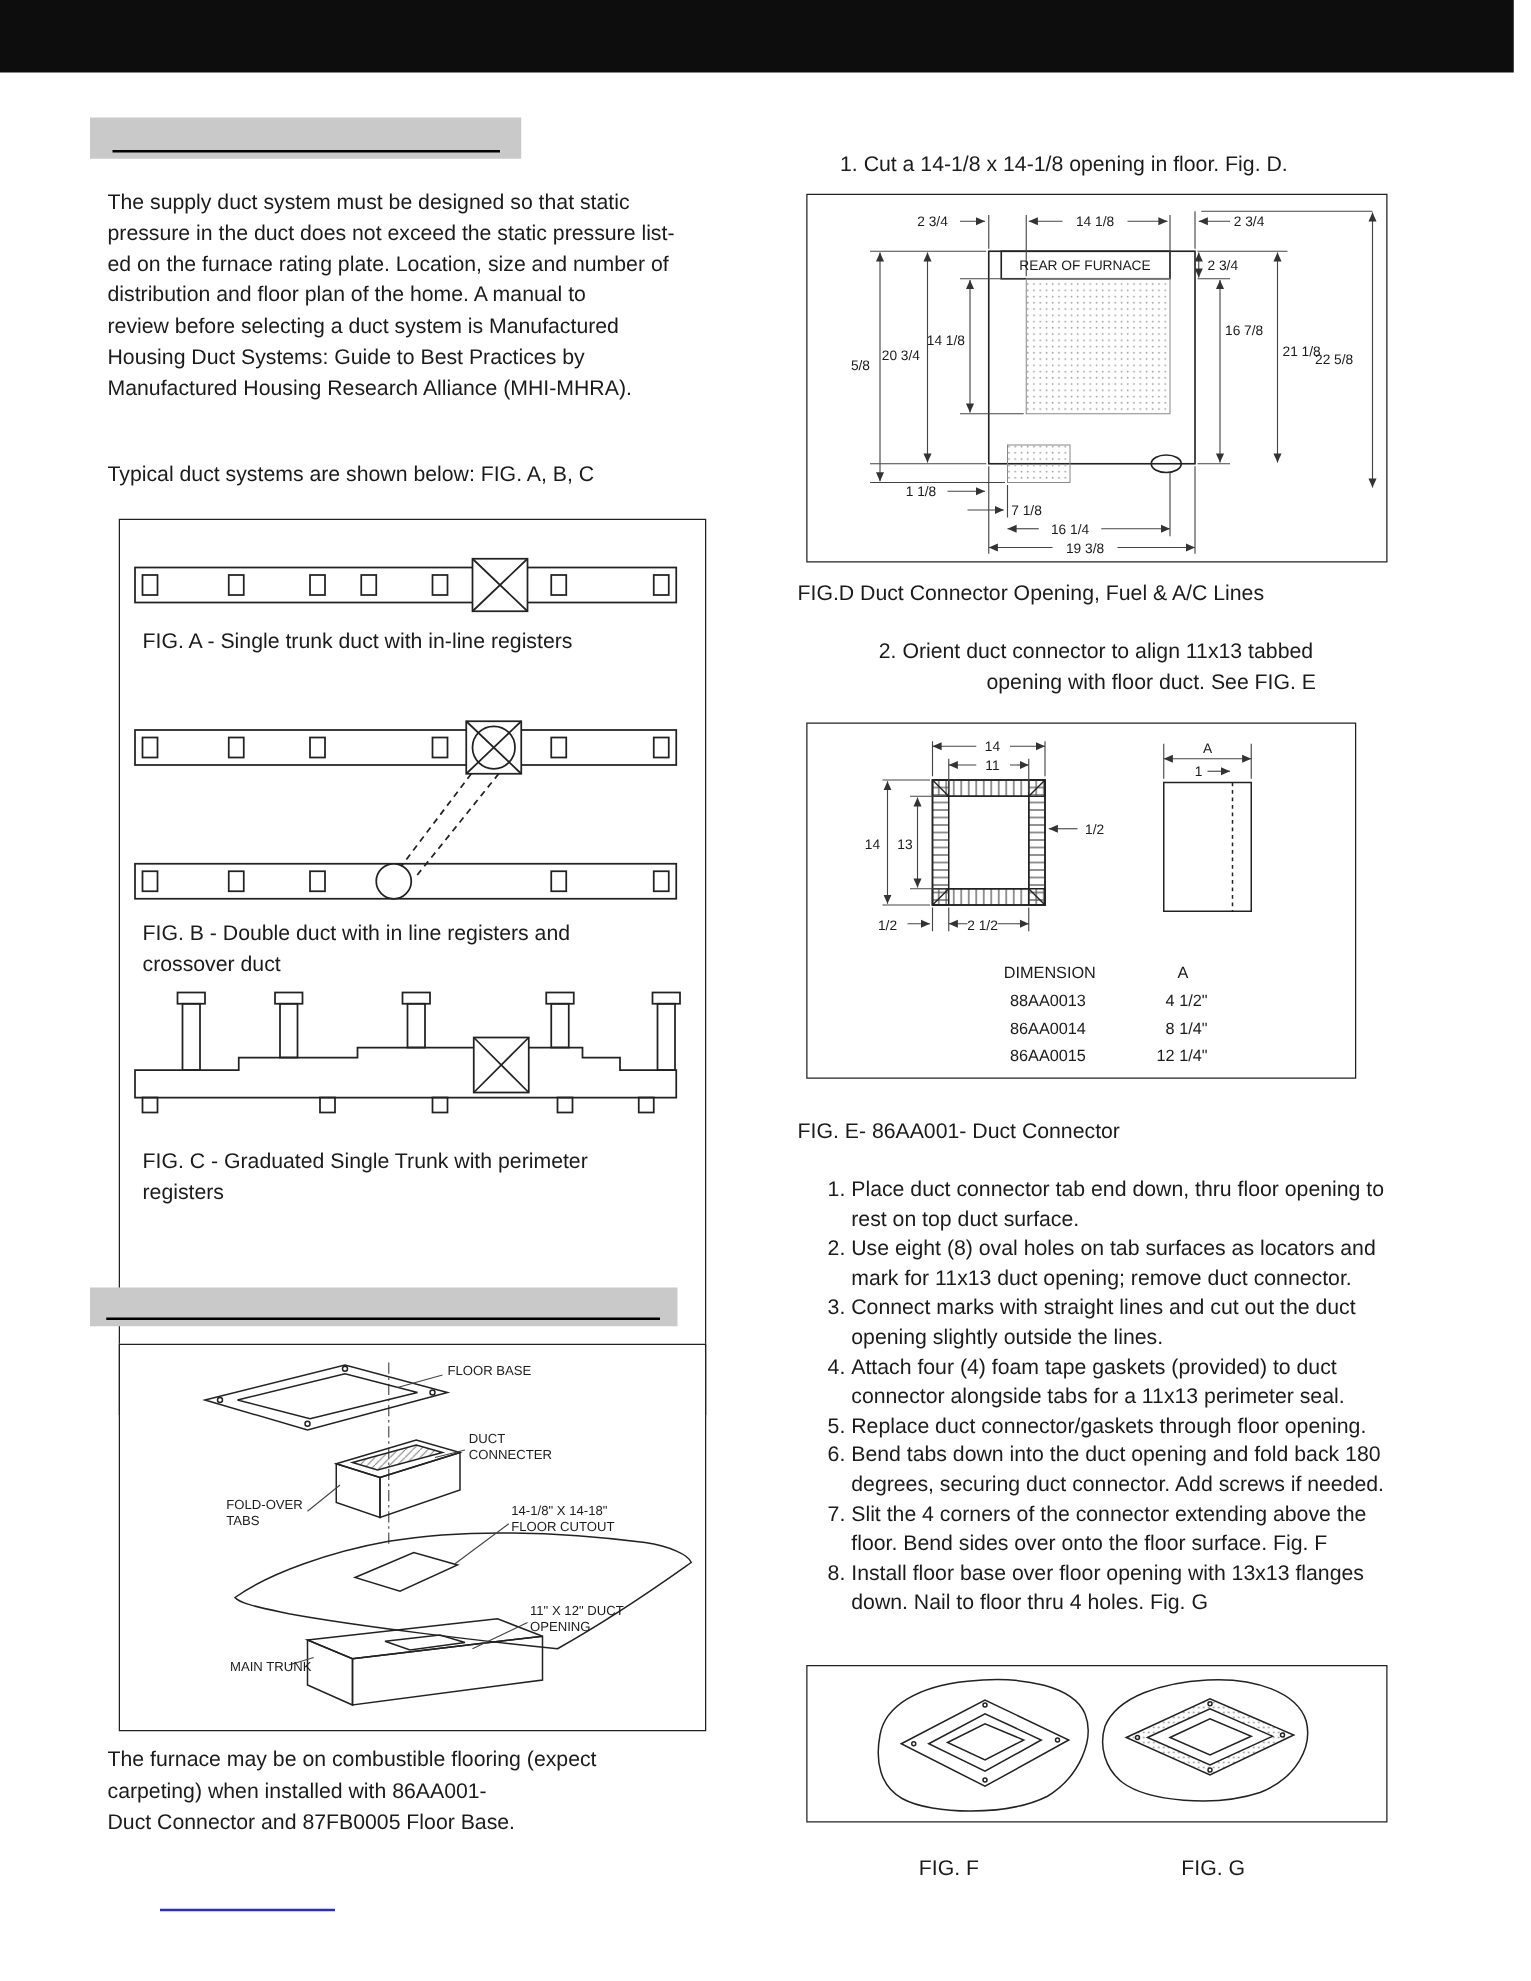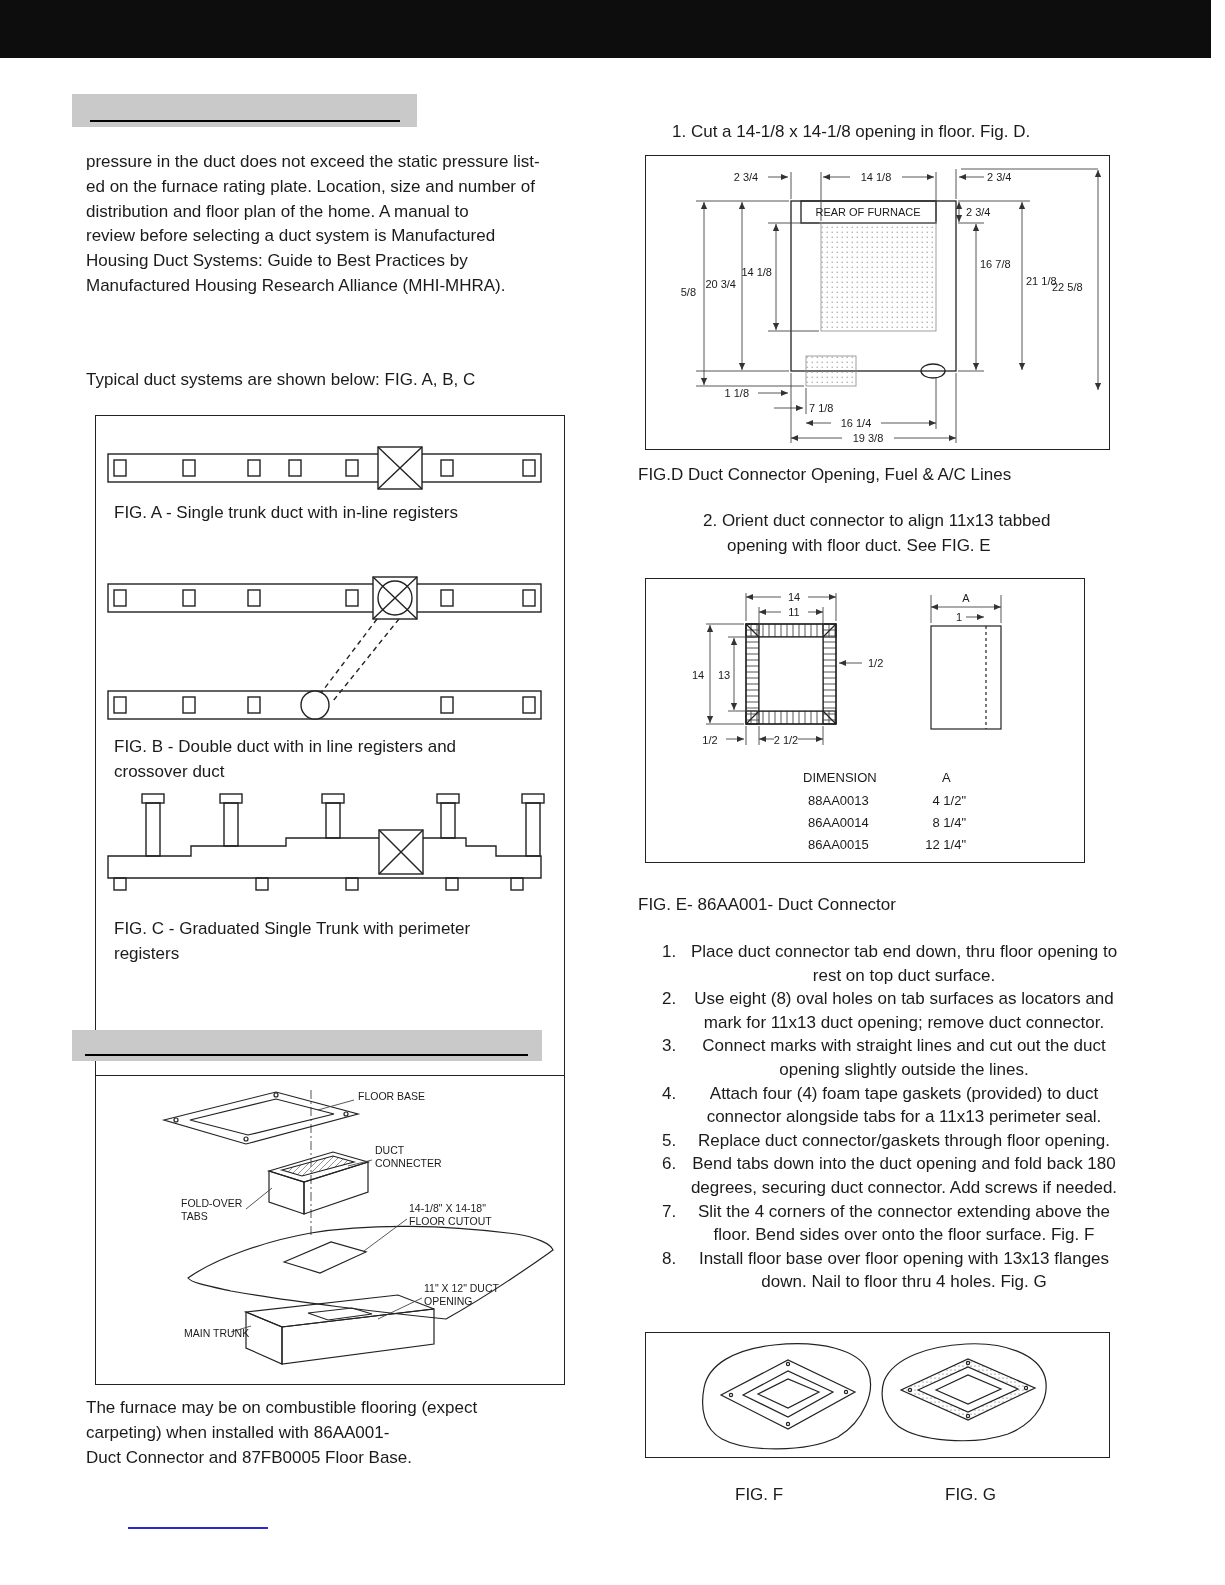--- a/index.html
+++ b/index.html
@@ -5,37 +5,38 @@
   * { margin:0; padding:0; box-sizing:border-box; }
   html,body { background:#fff; }
   body { width:1225px; height:1585px; position:relative; font-family:"Liberation Sans", sans-serif; color:#1b1b1b; }
   .abs { position:absolute; }
   .txt { font-size:17px; line-height:24.8px; }
   .topbar { left:0; top:8; width:1211px; height:58px; background:#0d0d0d; }
   .secbar { background:#c9c9c9; }
   .secline { position:absolute; background:#000; height:2px; }
   .figbox { border:1.6px solid #222; background:#fff; }
   .cap { position:absolute; font-size:17px; line-height:24.5px; }
-  ol.steps { list-style:decimal; list-style-position:outside; padding-left:26px; font-size:17px; line-height:23.6px;text-align:center; }
+  ol.steps { list-style:decimal; list-style-position:outside; padding-left:26px; font-size:17px; line-height:23.6px; }
   ol.steps li { margin:0; }
   .step2 div { font-size:17px; line-height:25px;margin-left:33px; }
-  .step2 .ind { padding-left:24px; }
+  .step2 .ind { padding-left:24px;text-align:center; }
   svg text { font-family:"Liberation Sans", sans-serif; fill:#1b1b1b; }
   .bluelink { background:#2a2ad0; height:2px; }
 </style>
 </head>
 <body>
 
 <div class="abs topbar"></div>
 
 <div class="abs secbar" style="left:72px; top:94px; width:345px; height:33px;">
   <div class="secline" style="left:18px; width:310px; bottom:5px;"></div>
 </div>
 
 <div class="abs txt" style="left:86px; top:150px; width:505px;">
+  <div>The supply duct system must be designed so that static</div>
   <div>pressure in the duct does not exceed the static pressure list-</div>
   <div>ed on the furnace rating plate. Location, size and number of</div>
   <div>distribution and floor plan of the home.  A manual to</div>
   <div>review before selecting a duct system is Manufactured</div>
   <div>Housing Duct Systems: Guide to Best Practices by</div>
   <div>Manufactured Housing Research Alliance (MHI-MHRA).</div>
 </div>
 
 <div class="abs txt" style="left:86px; top:368px; width:505px;">Typical duct systems are shown below: FIG. A, B, C</div>
 

